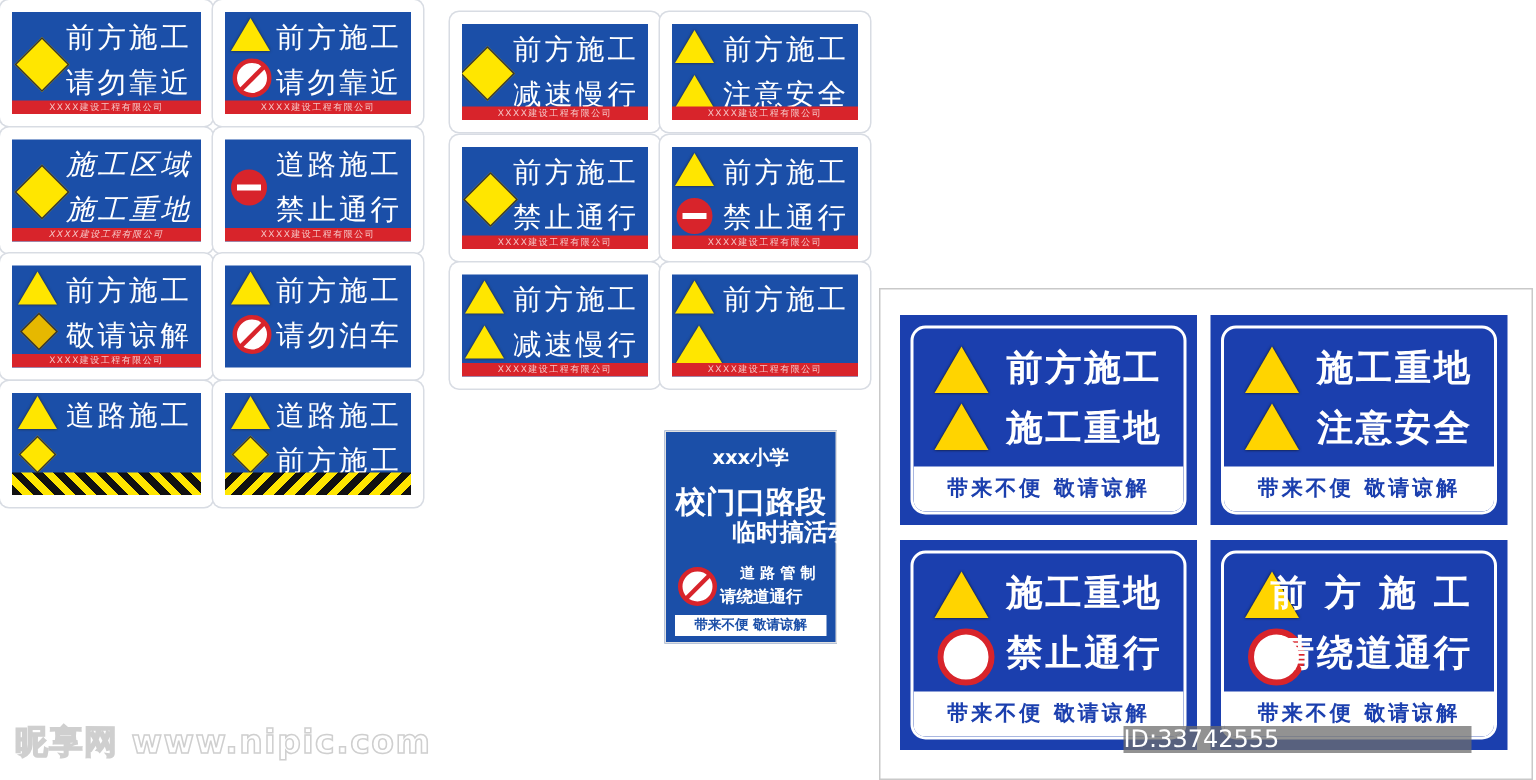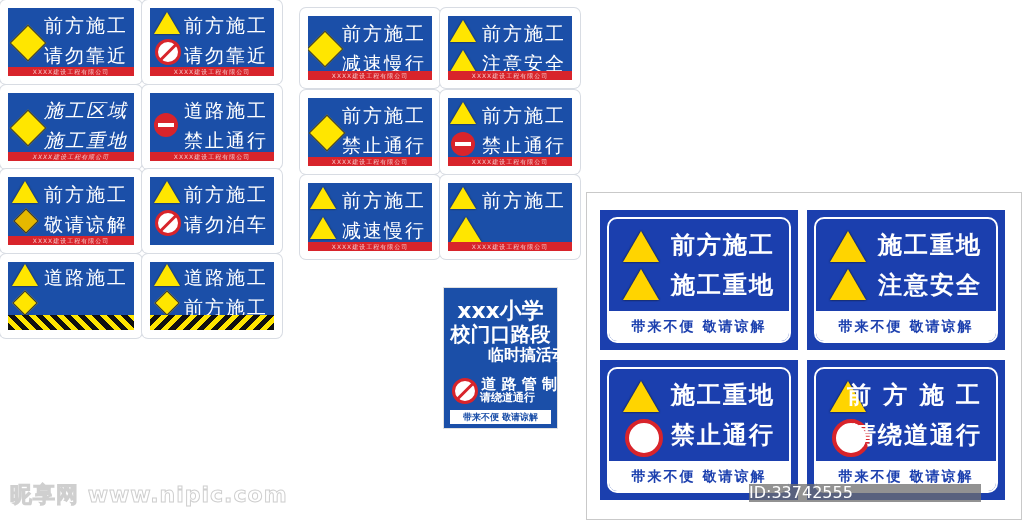--- a/index.html
+++ b/index.html
@@ -181,25 +181,25 @@
     <div class="icon tri" style="left:2px;top:4px;"></div>
     <div class="icon tri" style="left:2px;top:34px;border-left-width:16px;border-right-width:16px;border-bottom-width:26px;"></div>
     <div class="lines">
         <div>前方施工</div>
       </div>
     <div class="band">XXXX建设工程有限公司</div>
   </div>
 </div>
 
 <div class="school">
-  <div class="t" style="top:8px;font-size:22px;">xxx小学</div>
+  <div class="t" style="top:8px;font-size:13px;">xxx小学</div>
   <div class="t" style="top:33px;font-size:20px;">校门口路段</div>
   <div class="t" style="top:57px;font-size:16px;padding-left:44px;">临时搞活动</div>
   <div class="icon prohib" style="left:8px;top:90px;background:#fff;"></div>
-  <div class="t" style="top:87px;left:36px;text-align:right;font-size:15px;">道 路 管 制</div>
+  <div class="t" style="top:87px;left:36px;text-align:center;font-size:10px;">道 路 管 制</div>
   <div class="t" style="top:102px;left:36px;text-align:left;font-size:11px;">请绕道通行</div>
   <div class="foot">带来不便  敬请谅解</div>
 </div>
 
 <div class="frame" style="left:586px;top:192px;width:434px;height:326px;"></div>
 
 <div class="big" style="left:600px;top:210px;width:198px;height:140px;">
   <div class="inner">
     <div class="bigtri" style="top:12px;"></div>
     <div class="bigtri" style="top:50px;"></div>

